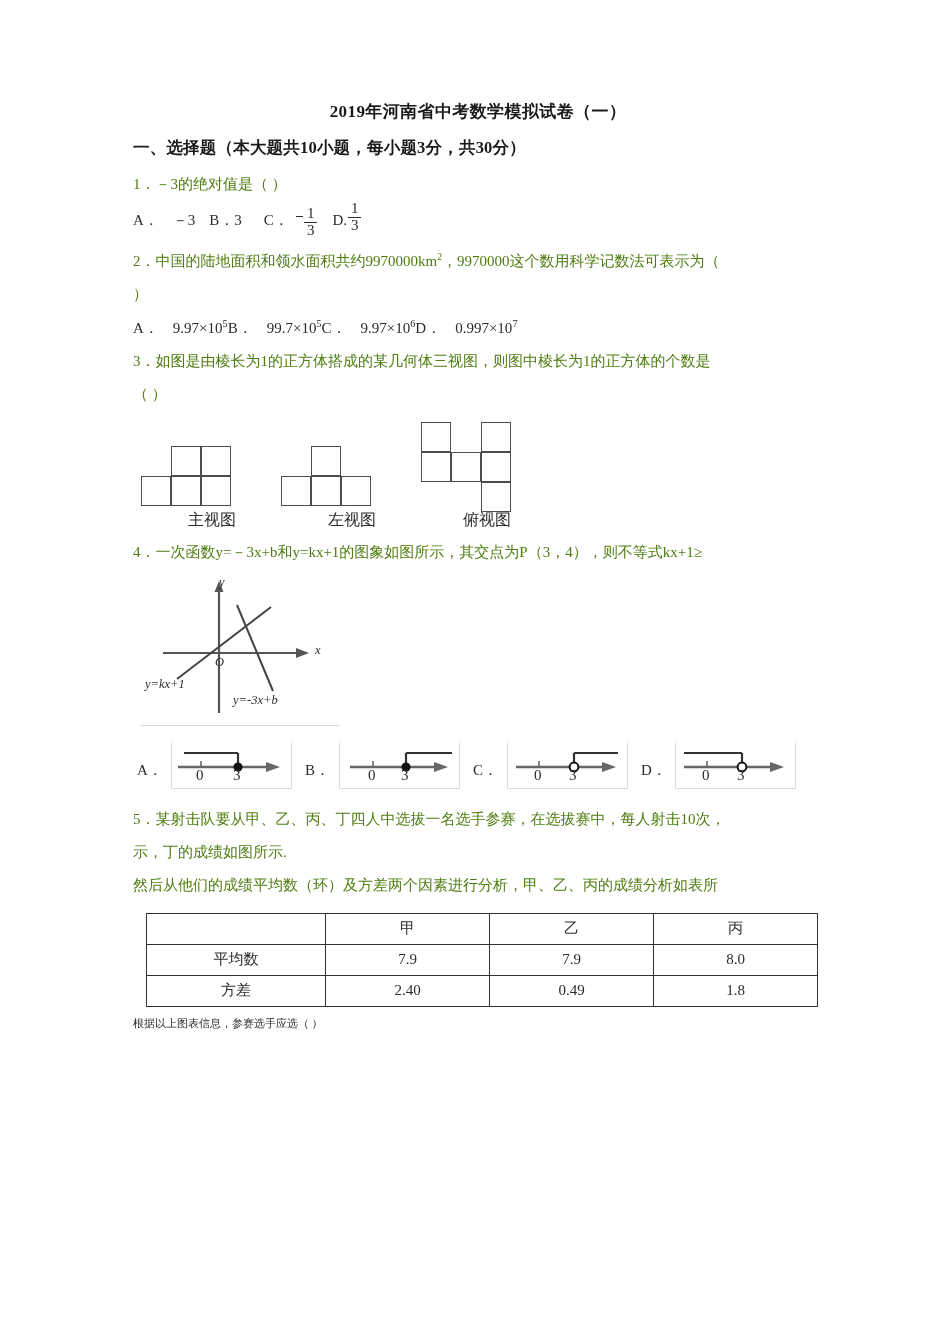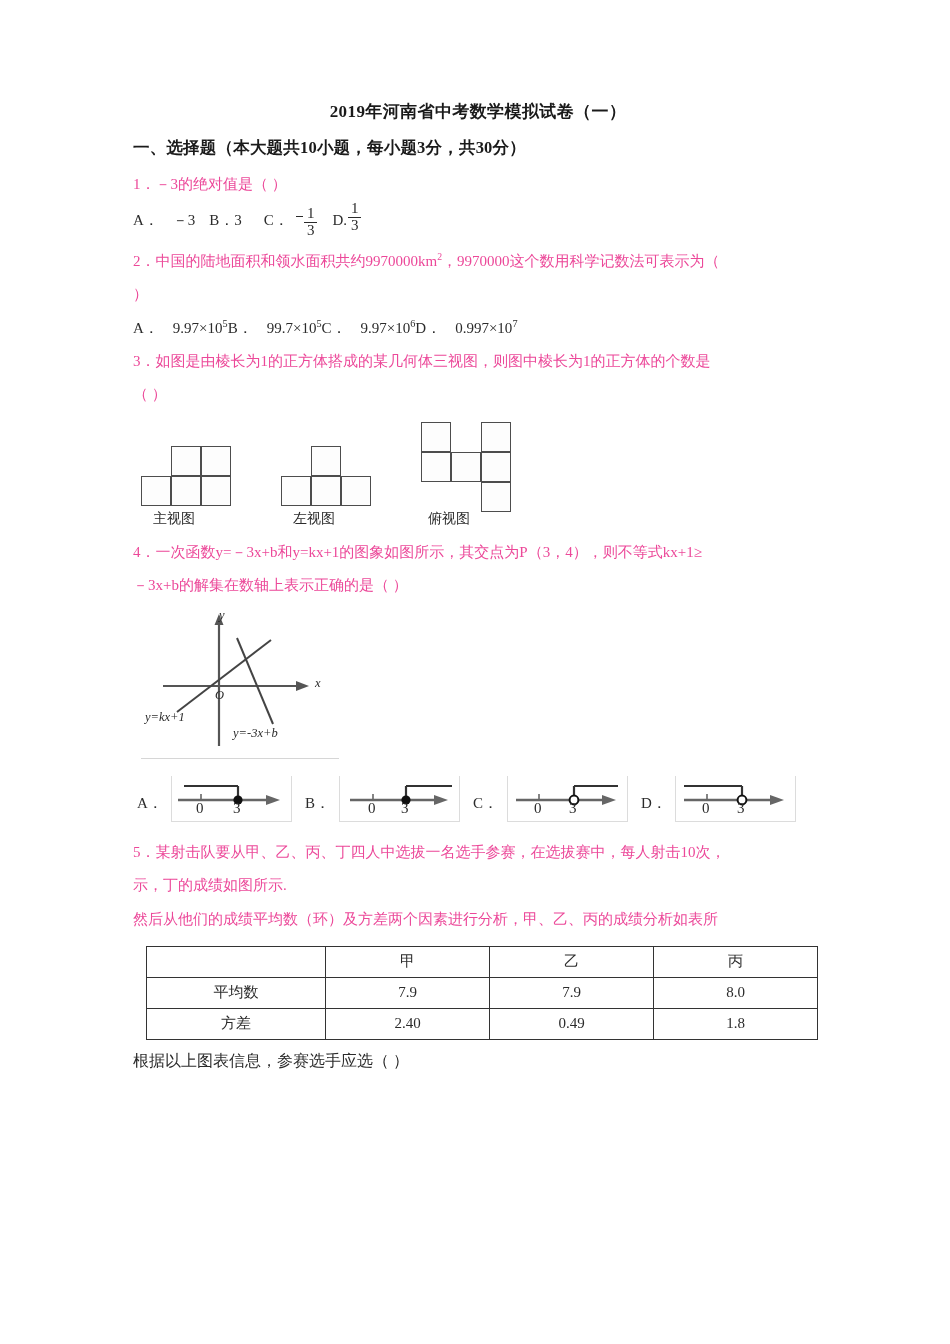--- a/index.html
+++ b/index.html
@@ -42,21 +42,21 @@
     font-weight: bold;
     letter-spacing: 0.2px;
     margin: 0 0 11px 0;
     color: #1a1a1a;
   }
 
   .q {
     font-size: 15px;
     line-height: 1.95;
     margin: 0 0 4px 0;
-    color: #ec4899;
+    color: #4d7c0f;
     text-align: justify;
   }
 
   .opts {
     font-size: 15px;
     line-height: 2.0;
     margin: 0 0 4px 0;
     color: #2b2b2b;
   }
   .opt-sp { display: inline-block; width: 14px; }
@@ -116,24 +116,25 @@
   }
   .cellgrid { position: absolute; }
   .cellgrid .cell {
     position: absolute;
     border: 1.6px solid #4d4d4d;
     box-sizing: border-box;
     background: #fdfdfd;
   }
   .view-cap {
     position: absolute;
-    font-size: 14px;
+    font-size: 16px;
     color: #2b2b2b;
     font-family: "DejaVu Sans", "Liberation Sans", sans-serif;
     white-space: nowrap;
+    margin-left: 35px;
   }
 
   
   .graph-fig {
     position: relative;
     height: 160px;
     margin: 6px 0 0 0;
   }
   .graph-under {
     position: absolute;
@@ -194,21 +195,21 @@
     text-align: center;
     font-size: 15px;
     font-weight: normal;
     color: #2b2b2b;
     padding: 0;
   }
   .stat-table col.c0 { width: 179px; }
   .stat-table col.c1 { width: 164px; }
 
   .tail-line {
-    font-size: 16px;
+    font-size: 11px;
     line-height: 1.9;
     margin: 4px 0 0 0;
     color: #2b2b2b;
   }
 </style>
 </head>
 <body>
 
 <div class="page">
   <div class="content">
@@ -264,21 +265,20 @@
         <div class="cell" style="left:60px; top:30px; width:30px; height:30px;"></div>
         <div class="cell" style="left:60px; top:60px; width:30px; height:30px;"></div>
       </div>
       <div class="view-cap" style="left:295px; top:92px;">俯视图</div>
     </div>
 
 
     <div class="q">
       <span>4．</span><span>一次函数y=－3x+b和y=kx+1的图象如图所示，其交点为P（3，4），则不等式kx+1≥</span>
     </div>
-    <div class="q">－3x+b的解集在数轴上表示正确的是（      ）</div>
 
     <div class="graph-fig">
       <svg width="220" height="150" viewBox="0 0 220 150" style="position:absolute; left:8px; top:2px;">
 
         <line x1="78" y1="138" x2="78" y2="14" stroke="#555555" stroke-width="2.2"></line>
         <polygon points="78,6 73.5,17 82.5,17" fill="#555555"></polygon>
 
         <line x1="22" y1="78" x2="158" y2="78" stroke="#555555" stroke-width="2.2"></line>
         <polygon points="168,78 155,73 155,83" fill="#555555"></polygon>
 

